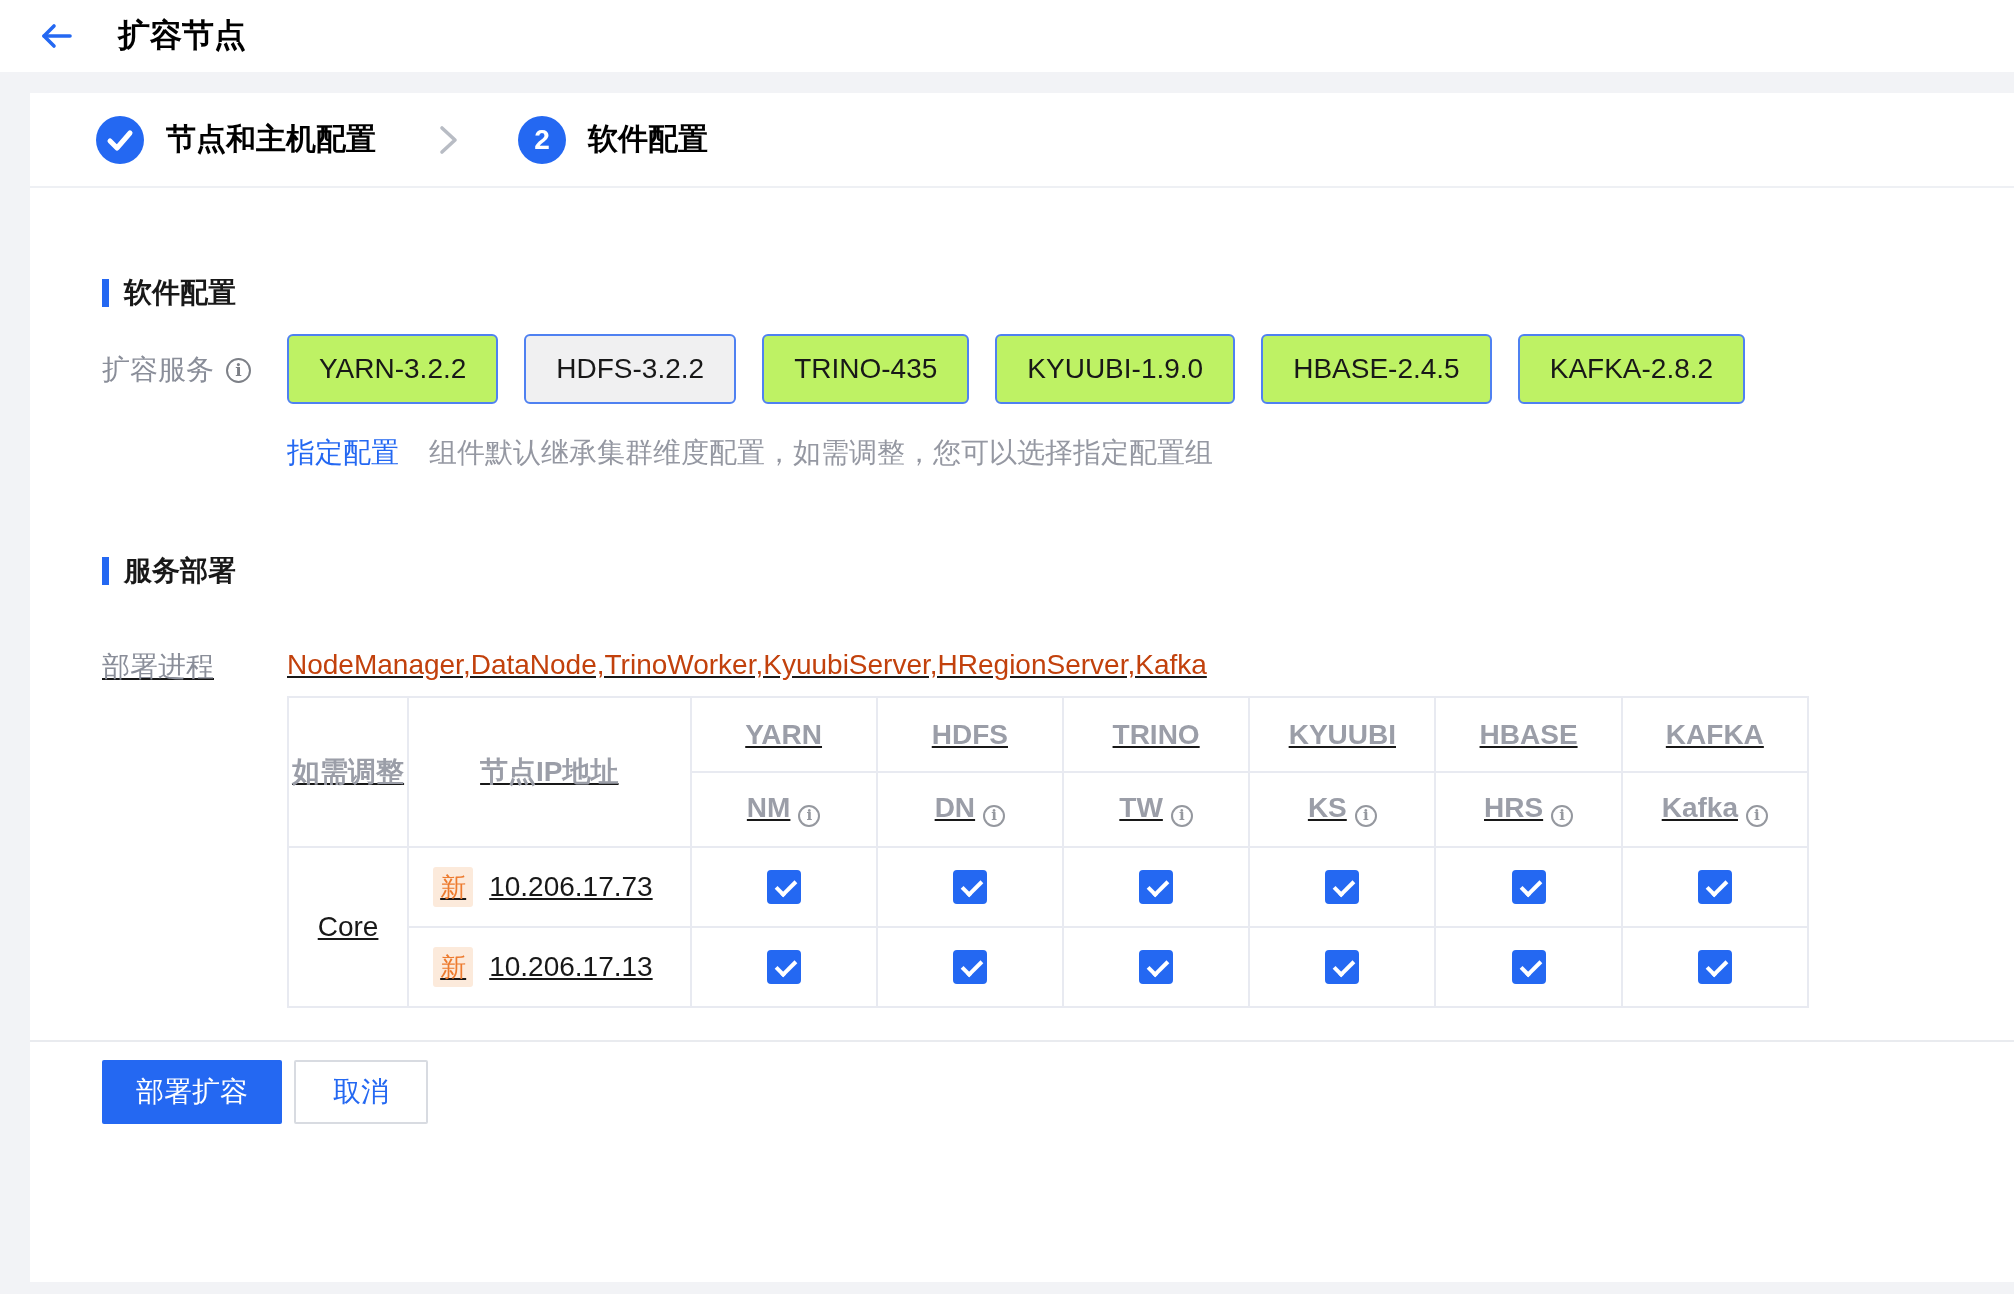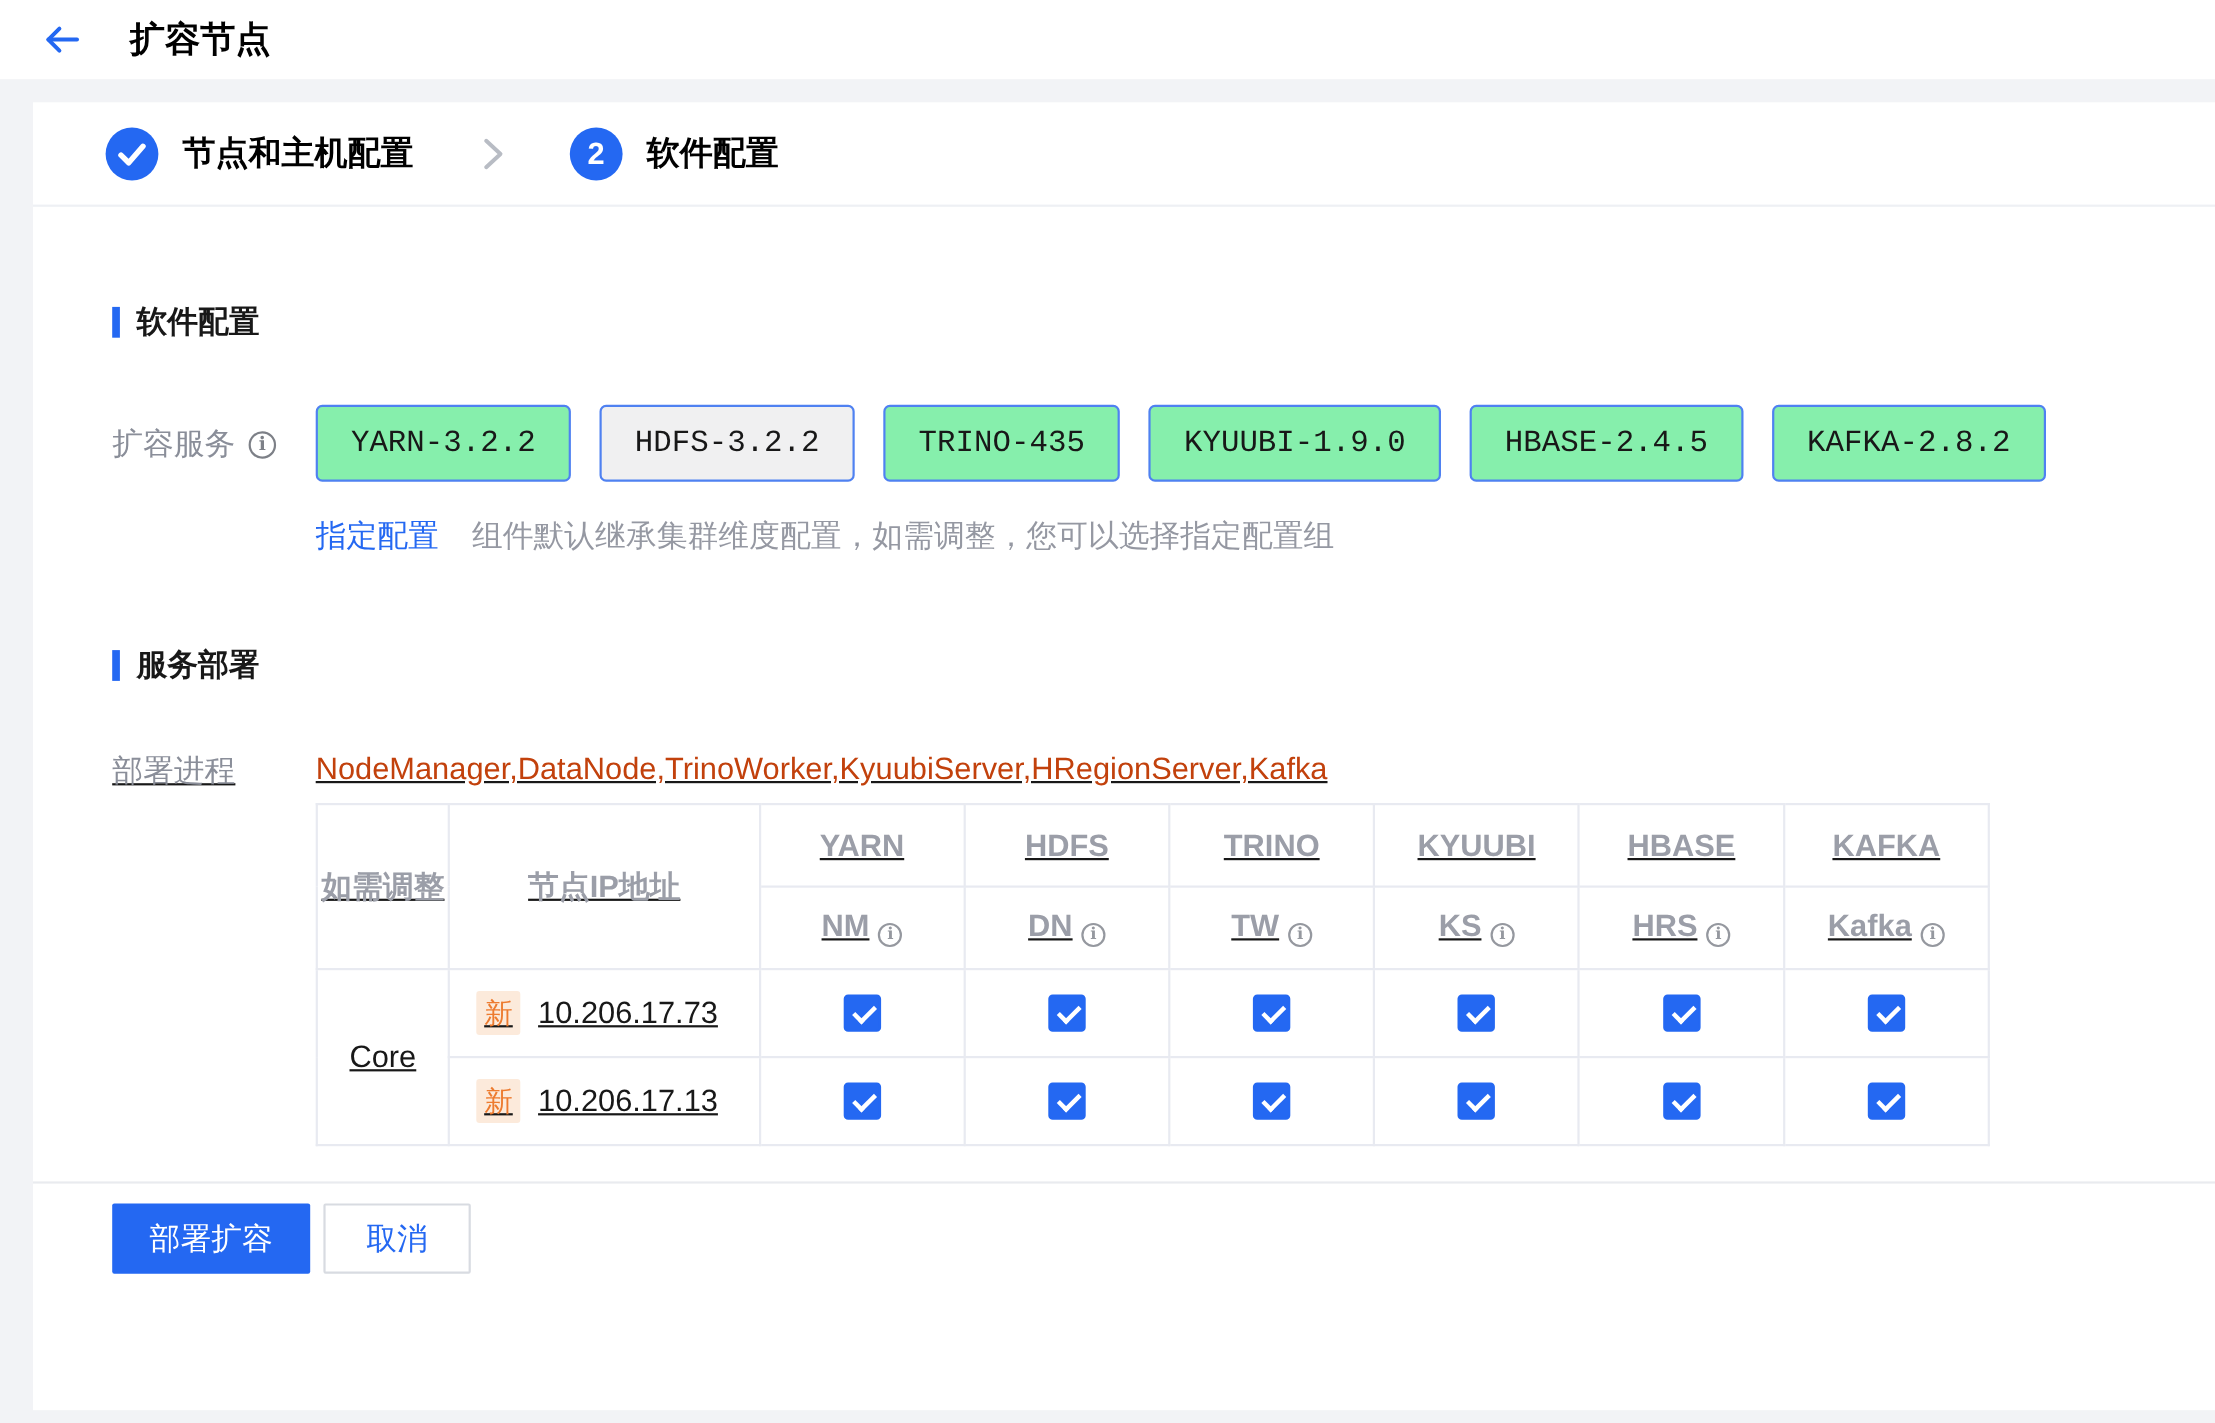--- a/index.html
+++ b/index.html
@@ -26,25 +26,25 @@
   .content { padding-left:72px; }
   .sec-title { display:flex; align-items:center; }
   .sec-title .bar { width:7px; height:28px; background:#2468F2; margin-right:15px; }
   .sec-title .txt { font-size:28px; font-weight:bold; color:#181818; }
   .sec-software { margin-top:86px; }
   .sec-deploy { margin-top:80px; }
 
   .form-row { display:flex; align-items:flex-start; }
   .form-label { width:185px; flex:0 0 auto; font-size:28px; color:#8A8E99; display:flex; align-items:center; }
 
-  .row-services { margin-top:56px;font-family:Liberation Mono, monospace; }
+  .row-services { margin-top:22px; }
   .row-services .form-label { padding-top:17px; }
   .svc-btns { display:flex; gap:26px; }
   .svc-btn { height:70px; min-width:178px; padding:0 30px; display:flex; align-items:center; justify-content:center;
-    background:#86efac; border:2px solid #4F81F1; border-radius:6px; font-size:28px; color:#181818; cursor:pointer; }
+    background:#bef264; border:2px solid #4F81F1; border-radius:6px; font-size:28px; color:#181818; cursor:pointer; }
   .svc-btn.gray { background:#F0F0F1; }
 
   .row-specify { margin-top:30px; padding-left:185px; display:flex; align-items:center; }
   .link { color:#2468F2; font-size:28px; cursor:pointer; }
   .specify-hint { margin-left:30px; font-size:28px; color:#9598A2; }
 
   .row-process { margin-top:58px;text-decoration:underline; }
   .process-value { font-size:28px; color:#c2410c; line-height:34px; }
 
   

